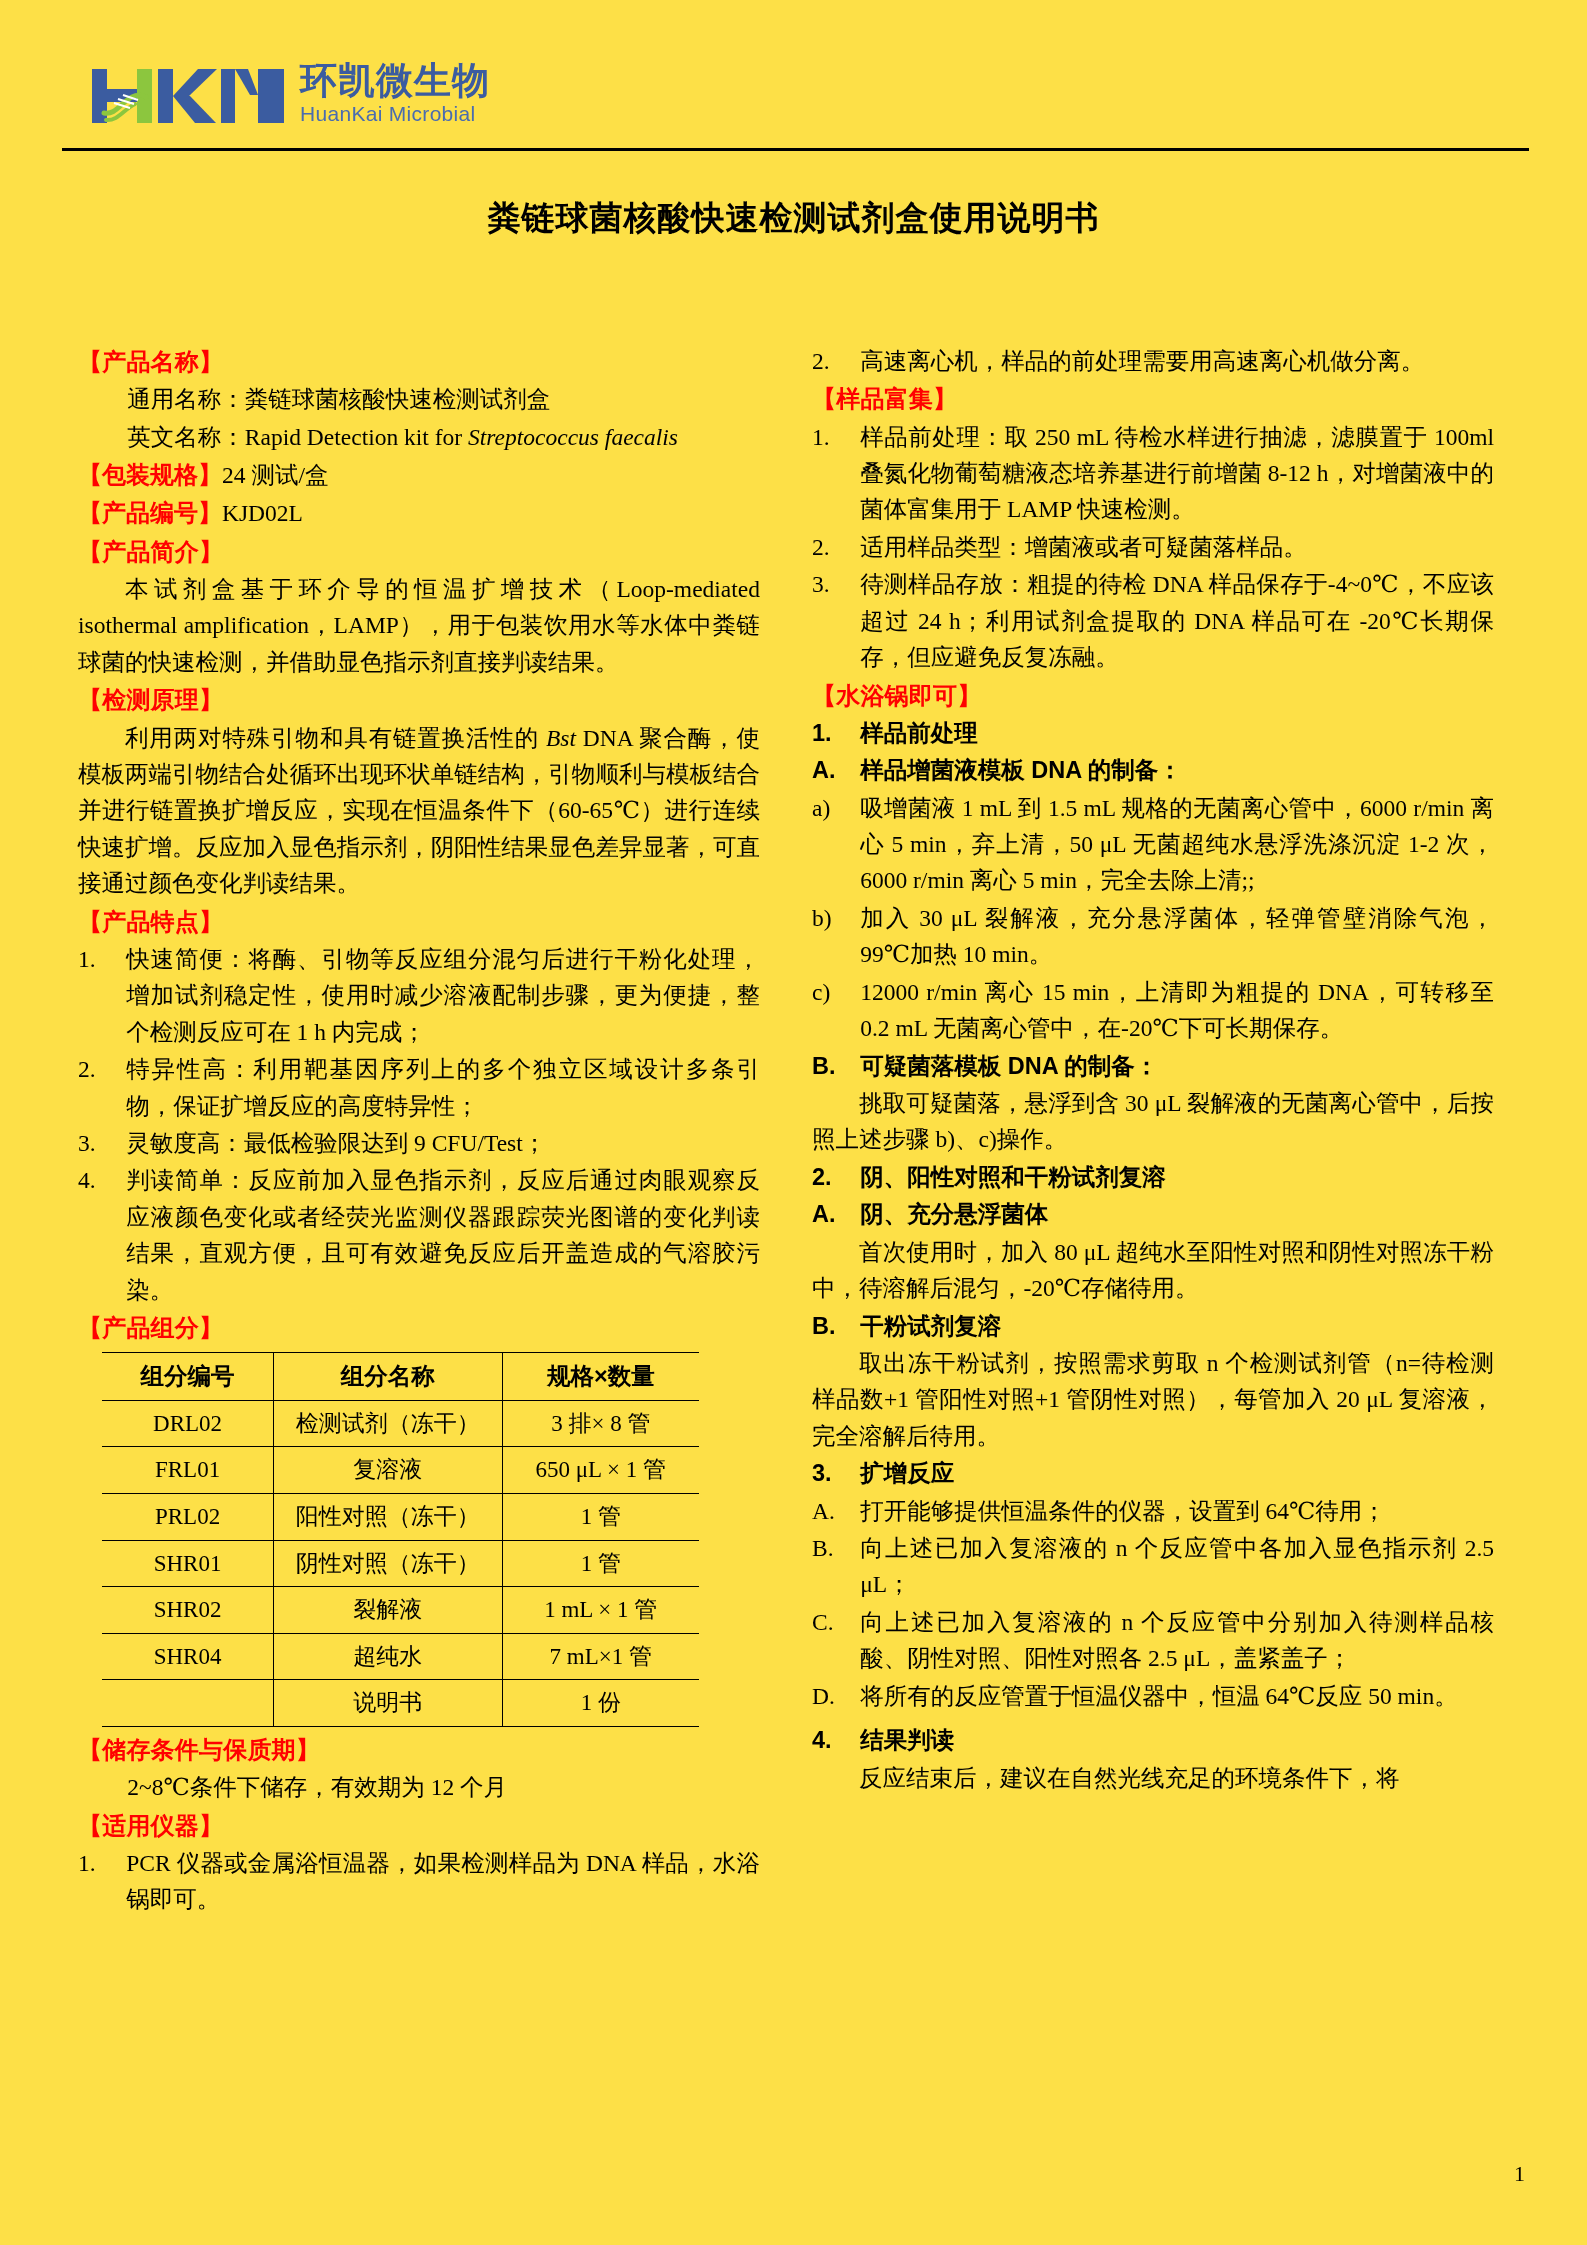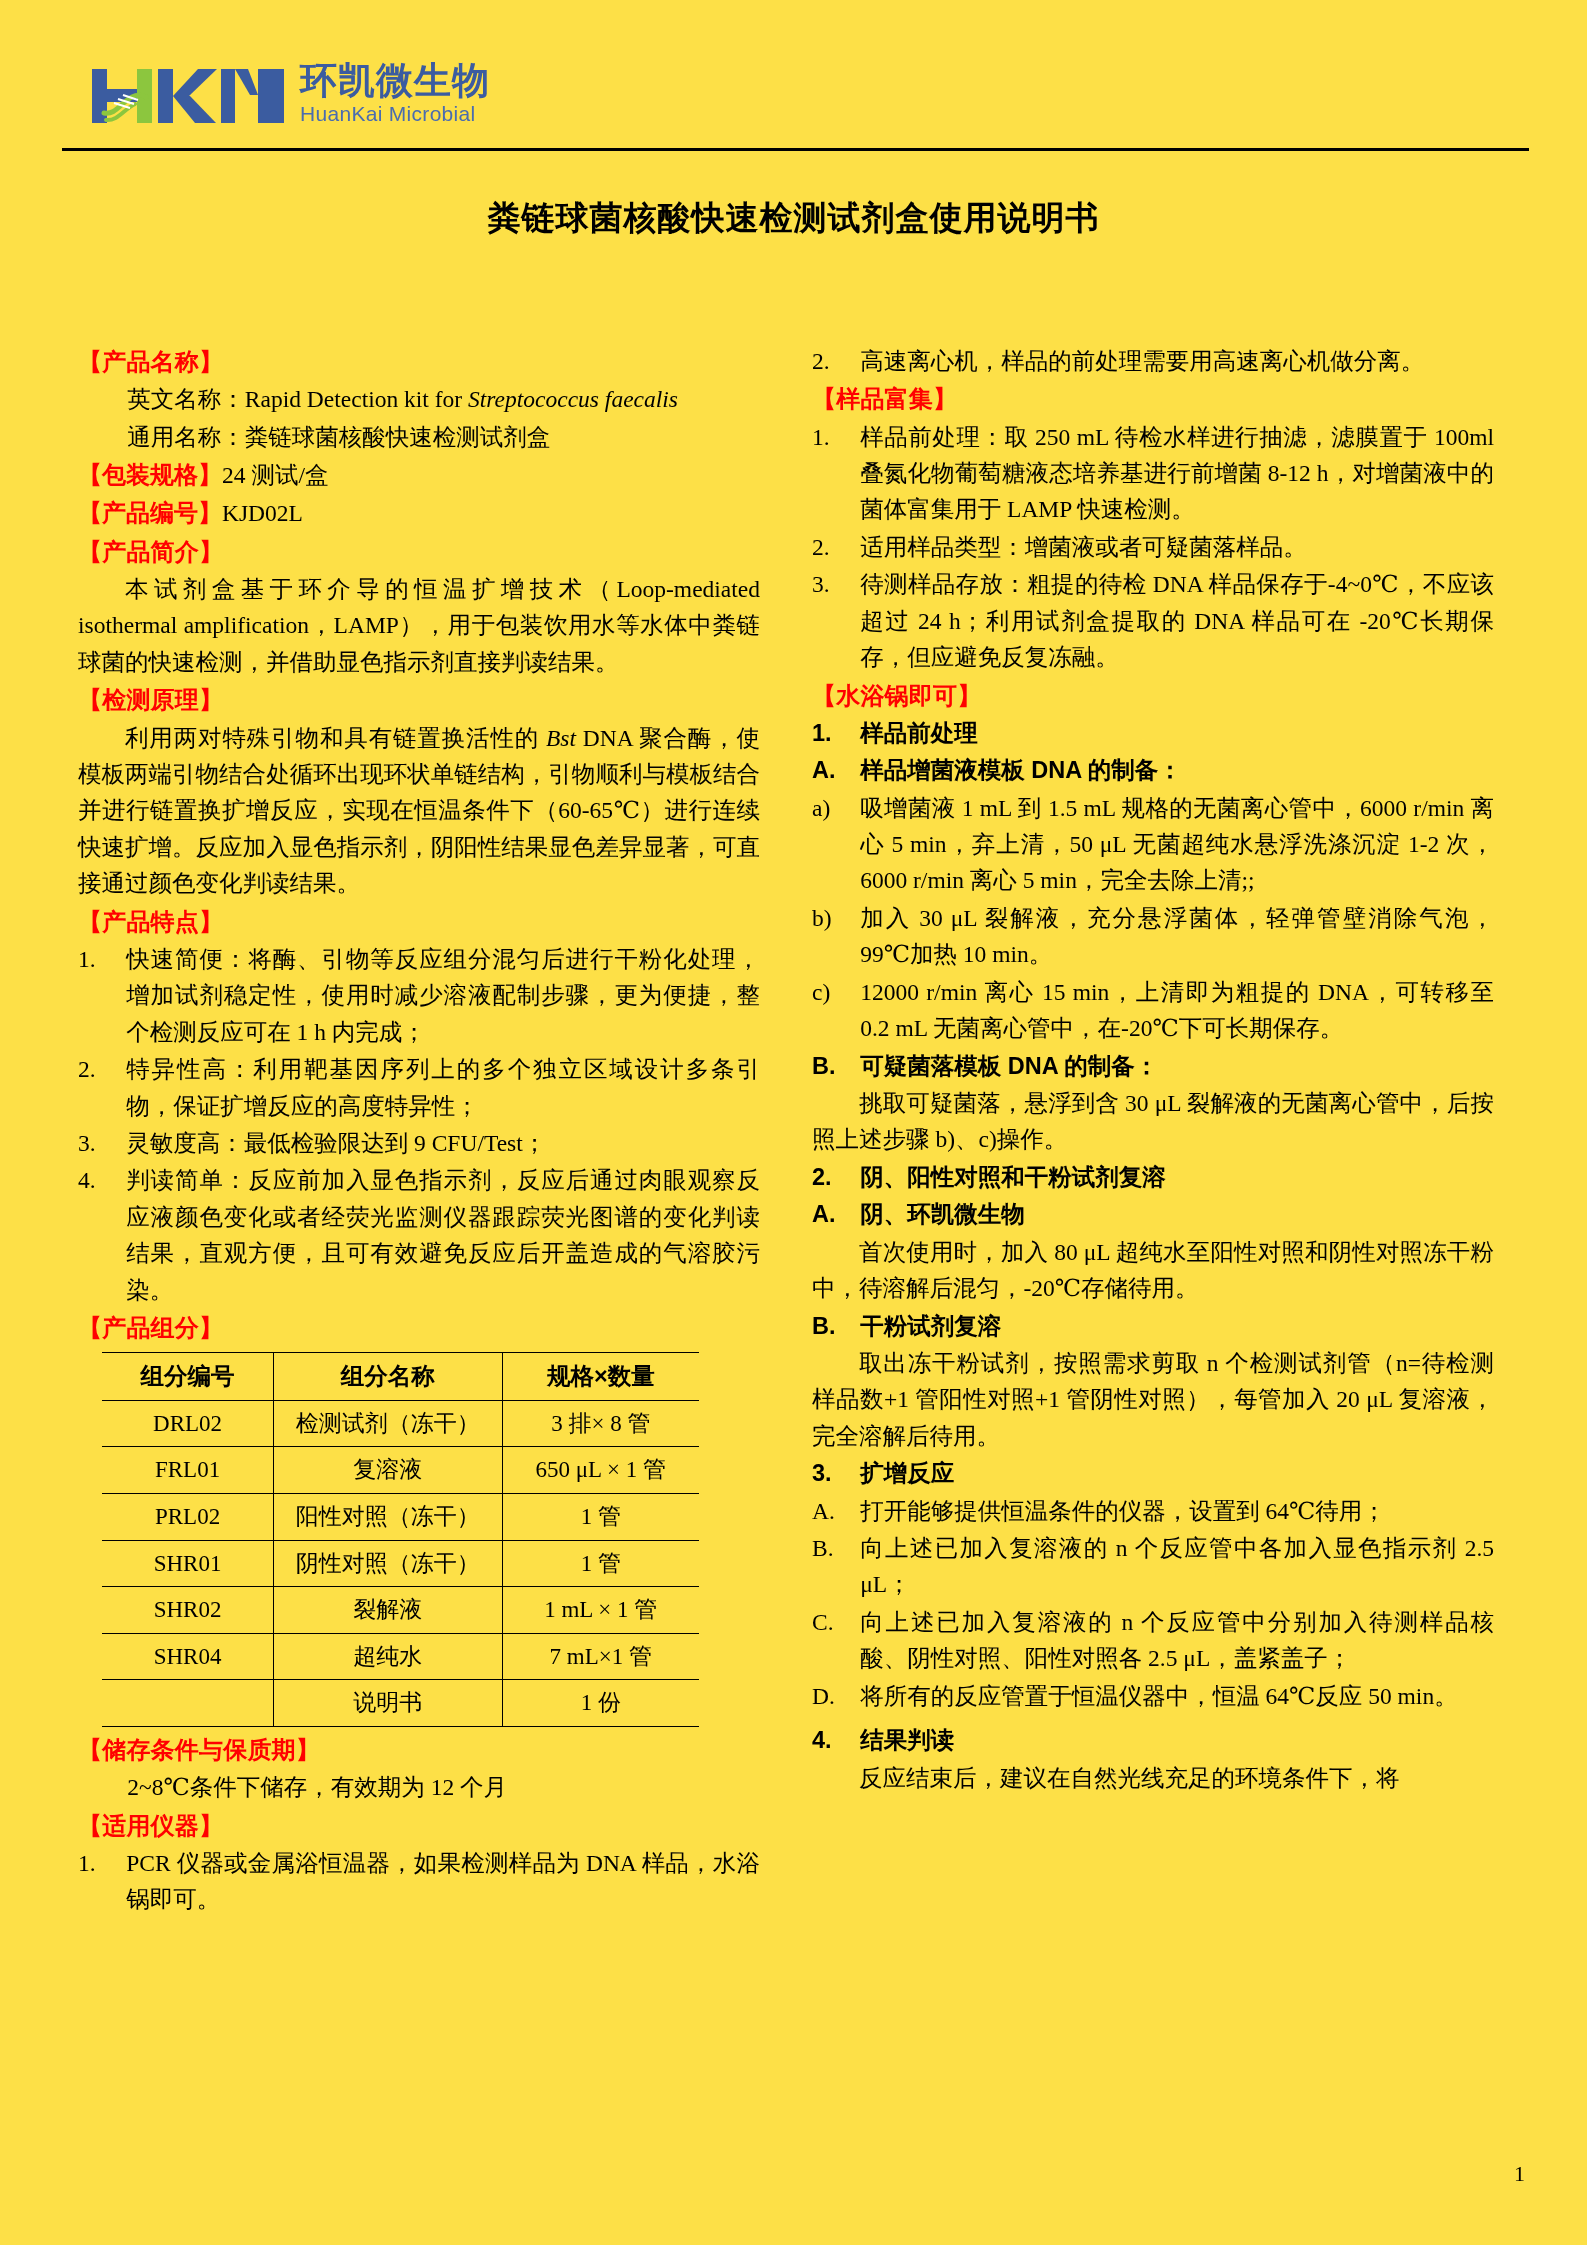--- a/index.html
+++ b/index.html
@@ -222,22 +222,22 @@
       </div>
     </div>
     <div class="header-rule"></div>
   </div>
 
   <div class="doc-title">粪链球菌核酸快速检测试剂盒使用说明书</div>
 
   <div class="col col-left">
 
     <div class="sec-head">【产品名称】</div>
+    <div class="indent-sub">通用名称：粪链球菌核酸快速检测试剂盒</div>
     <div class="indent-sub"><span>英文名称：Rapid Detection kit for </span><span class="italic">Streptococcus faecalis</span></div>
-    <div class="indent-sub">通用名称：粪链球菌核酸快速检测试剂盒</div>
 
     <div class="line-inline"><span class="sec-head-inline">【包装规格】</span><span>24 测试/盒</span></div>
 
     <div class="line-inline"><span class="sec-head-inline">【产品编号】</span><span>KJD02L</span></div>
 
     <div class="sec-head">【产品简介】</div>
     <div class="indent1">本试剂盒基于环介导的恒温扩增技术（Loop-mediated isothermal amplification，LAMP），用于包装饮用水等水体中粪链球菌的快速检测，并借助显色指示剂直接判读结果。</div>
 
     <div class="sec-head">【检测原理】</div>
     <div class="indent1"><span>利用两对特殊引物和具有链置换活性的 </span><span class="italic">Bst</span><span> DNA 聚合酶，使模板两端引物结合处循环出现环状单链结构，引物顺利与模板结合并进行链置换扩增反应，实现在恒温条件下（60-65℃）进行连续快速扩增。反应加入显色指示剂，阴阳性结果显色差异显著，可直接通过颜色变化判读结果。</span></div>
@@ -367,21 +367,21 @@
       <span class="body bold">可疑菌落模板 DNA 的制备：</span>
     </div>
     <div class="indent1">挑取可疑菌落，悬浮到含 30 μL 裂解液的无菌离心管中，后按照上述步骤 b)、c)操作。</div>
 
     <div class="lrow">
       <span class="num bold">2.</span>
       <span class="body bold">阴、阳性对照和干粉试剂复溶</span>
     </div>
     <div class="lrow">
       <span class="num bold">A.</span>
-      <span class="body bold">阴、环凯微生物</span>
+      <span class="body bold">阴、充分悬浮菌体</span>
     </div>
     <div class="indent1">首次使用时，加入 80 μL 超纯水至阳性对照和阴性对照冻干粉中，待溶解后混匀，-20℃存储待用。</div>
 
     <div class="lrow">
       <span class="num bold">B.</span>
       <span class="body bold">干粉试剂复溶</span>
     </div>
     <div class="indent1">取出冻干粉试剂，按照需求剪取 n 个检测试剂管（n=待检测样品数+1 管阳性对照+1 管阴性对照），每管加入 20 μL 复溶液，完全溶解后待用。</div>
 
     <div class="lrow">

